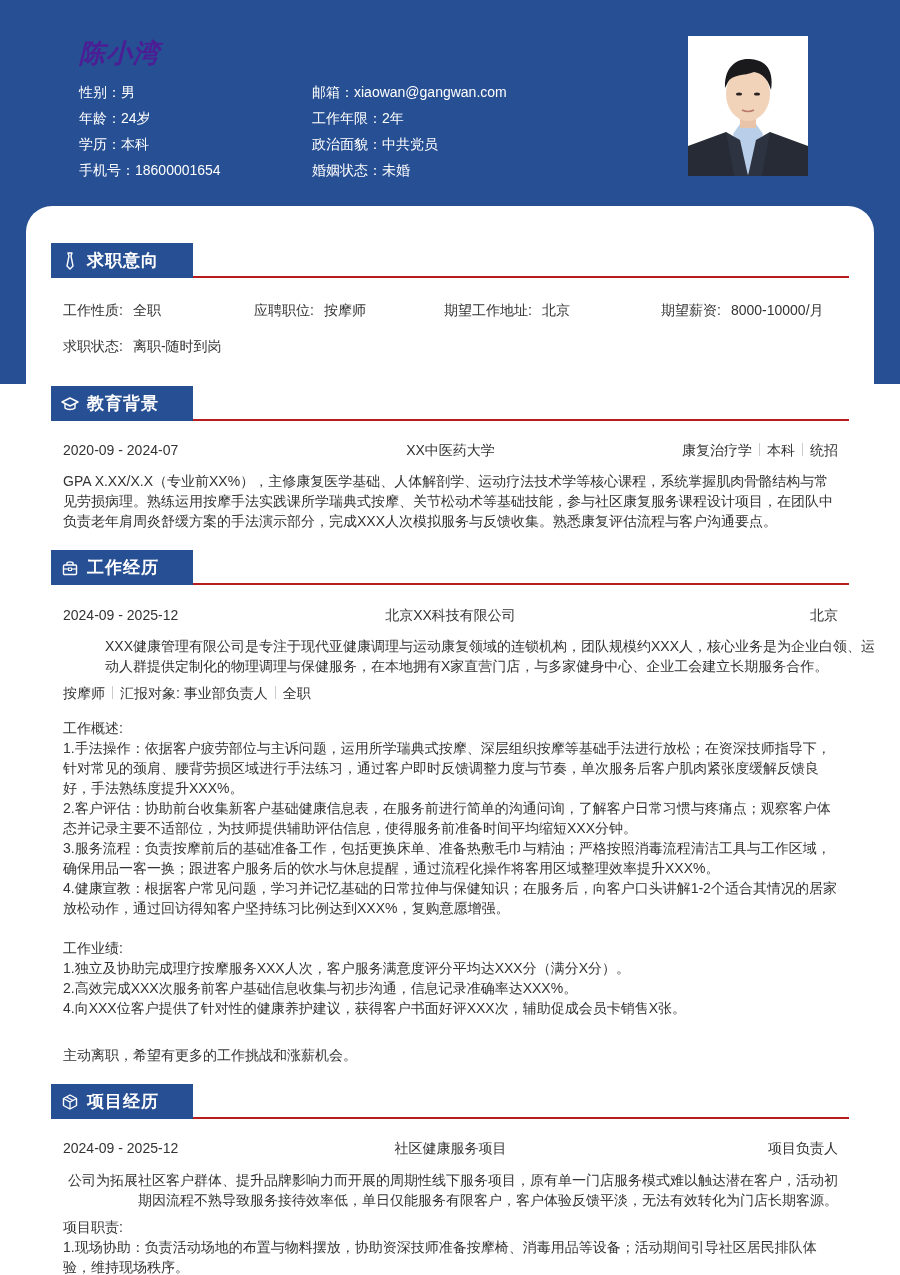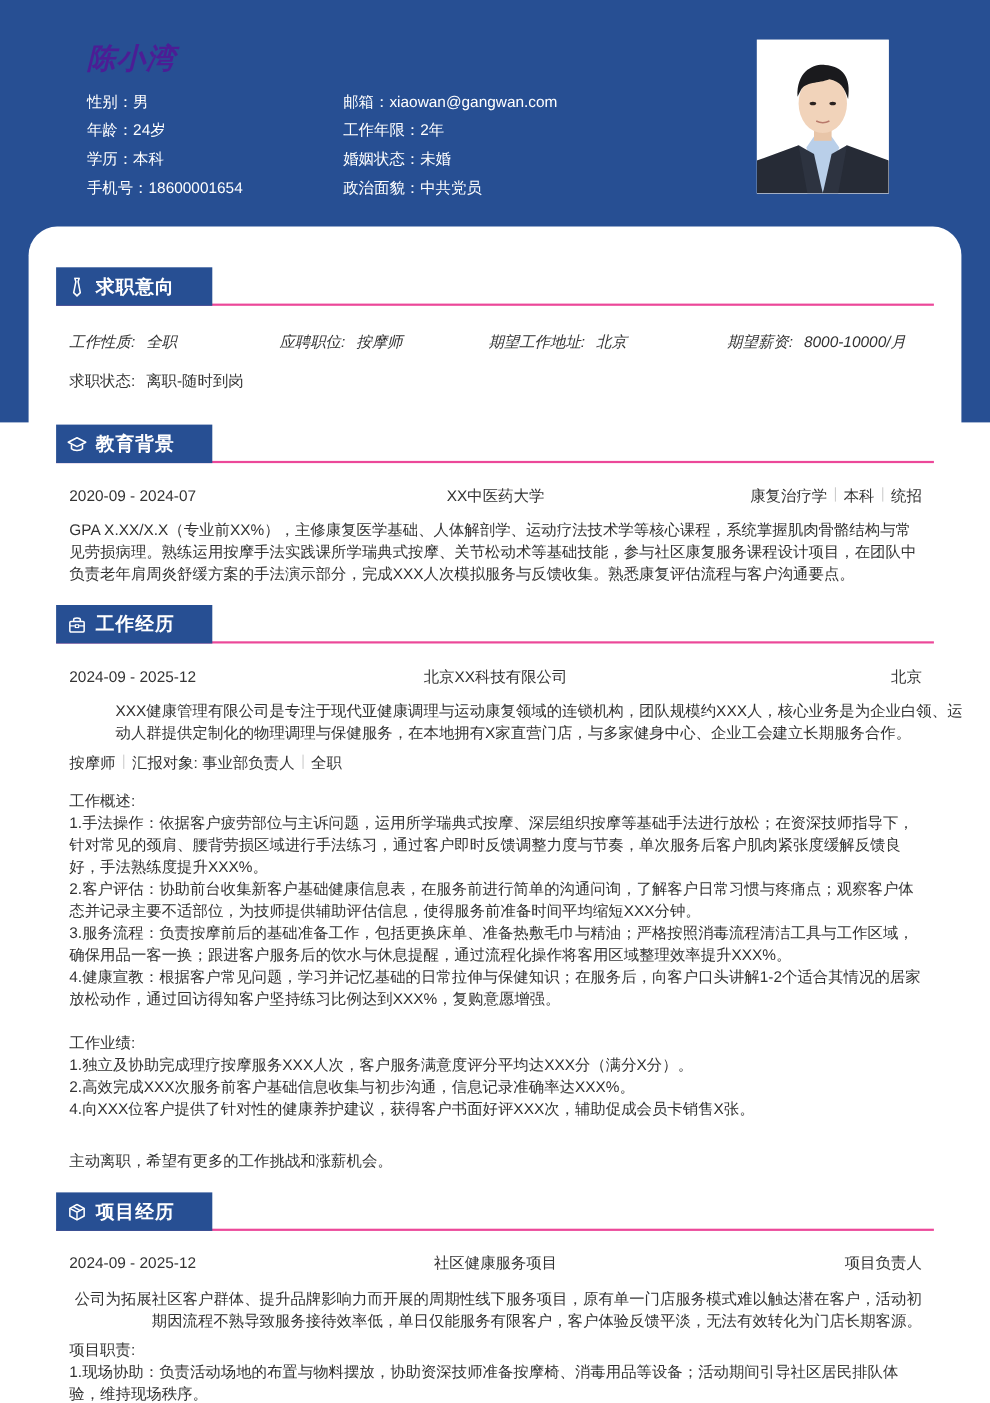--- a/index.html
+++ b/index.html
@@ -11,21 +11,21 @@
   .name { position: absolute; left: 79px; top: 36px; font-size: 26px; font-weight: bold; color: #4c1d95; letter-spacing: 1px; font-style: italic; }
   .info-col { position: absolute; top: 82px; font-size: 14px; color: #ffffff; }
   .info-col .row { height: 26px; line-height: 20px; }
   .info-col.left { left: 79px; }
   .info-col.right { left: 312px; }
 
   .photo { position: absolute; left: 688px; top: 36px; width: 120px; height: 140px; background: #ffffff; overflow: hidden; }
 
   .card { position: absolute; left: 26px; top: 206px; width: 848px; height: 1100px; background: #ffffff; border-radius: 26px 26px 0 0; }
 
-  .section-head { position: absolute; left: 51px; width: 798px; height: 35px; border-bottom: 2px solid #ec4899; }
+  .section-head { position: absolute; left: 51px; width: 798px; height: 35px; border-bottom: 2px solid #b91c1c; }
   .section-tab { position: absolute; left: 0; top: 0; width: 142px; height: 35px; background: #274f93; color: #ffffff; display: flex; align-items: center; padding-left: 10px; }
   .section-tab .icon { width: 18px; height: 18px; margin-right: 8px; display: inline-flex; align-items: center; justify-content: center; }
   .section-tab .title { font-size: 17px; font-weight: bold; letter-spacing: 1px; }
 
   .text { position: absolute; left: 63px; width: 775px; font-size: 14px; line-height: 20px; color: #333333; }
 
   .intent-row { position: absolute; left: 63px; width: 775px; font-size: 14px; height: 20px; }
   .intent-row .item { position: absolute; top: 0; white-space: nowrap; }
   .intent-row .lbl { margin-right: 10px; }
 
@@ -45,22 +45,22 @@
 <div class="info-col left">
   <div class="row"><span>性别：</span><span>男</span></div>
   <div class="row"><span>年龄：</span><span>24岁</span></div>
   <div class="row"><span>学历：</span><span>本科</span></div>
   <div class="row"><span>手机号：</span><span>18600001654</span></div>
 </div>
 
 <div class="info-col right">
   <div class="row"><span>邮箱：</span><span>xiaowan@gangwan.com</span></div>
   <div class="row"><span>工作年限：</span><span>2年</span></div>
+  <div class="row"><span>政治面貌：</span><span>中共党员</span></div>
   <div class="row"><span>婚姻状态：</span><span>未婚</span></div>
-  <div class="row"><span>政治面貌：</span><span>中共党员</span></div>
 </div>
 
 <div class="photo" title="证件照">
   <svg width="120" height="140" viewBox="0 0 120 140">
     <rect width="120" height="140" fill="#ffffff"></rect>
     <path d="M0 110 L38 96 L60 118 L82 96 L120 110 L120 140 L0 140 Z" fill="#262b36"></path>
     <path d="M45 98 L60 140 L75 98 L68 88 L52 88 Z" fill="#b9cfe9"></path>
     <path d="M38 96 L52 104 L60 140 L46 140 Z" fill="#2d3340"></path>
     <path d="M82 96 L68 104 L60 140 L74 140 Z" fill="#2d3340"></path>
     <rect x="52" y="74" width="16" height="18" fill="#e8c5a8"></rect>
@@ -78,21 +78,21 @@
   <div class="section-tab">
     <span class="icon">
       <svg width="14" height="18" viewBox="0 0 14 18">
           <path d="M5 1 H9 L8 4 L10 14 L7 17 L4 14 L6 4 Z" fill="none" stroke="#fff" stroke-width="1.4" stroke-linejoin="round"></path>
         </svg>
     </span>
     <span class="title">求职意向</span>
   </div>
 </div>
 
-<div class="intent-row" style="top:302px;font-style:italic;">
+<div class="intent-row" style="top:302px;">
   <span class="item" style="left:0;"><span class="lbl">工作性质:</span><span>全职</span></span>
   <span class="item" style="left:191px;"><span class="lbl">应聘职位:</span><span>按摩师</span></span>
   <span class="item" style="left:381px;"><span class="lbl">期望工作地址:</span><span>北京</span></span>
   <span class="item" style="left:598px;"><span class="lbl">期望薪资:</span><span>8000-10000/月</span></span>
 </div>
 <div class="intent-row" style="top:338px;">
   <span class="item" style="left:0;"><span class="lbl">求职状态:</span><span>离职-随时到岗</span></span>
 </div>
 
 <div class="section-head" style="top:386px;">

